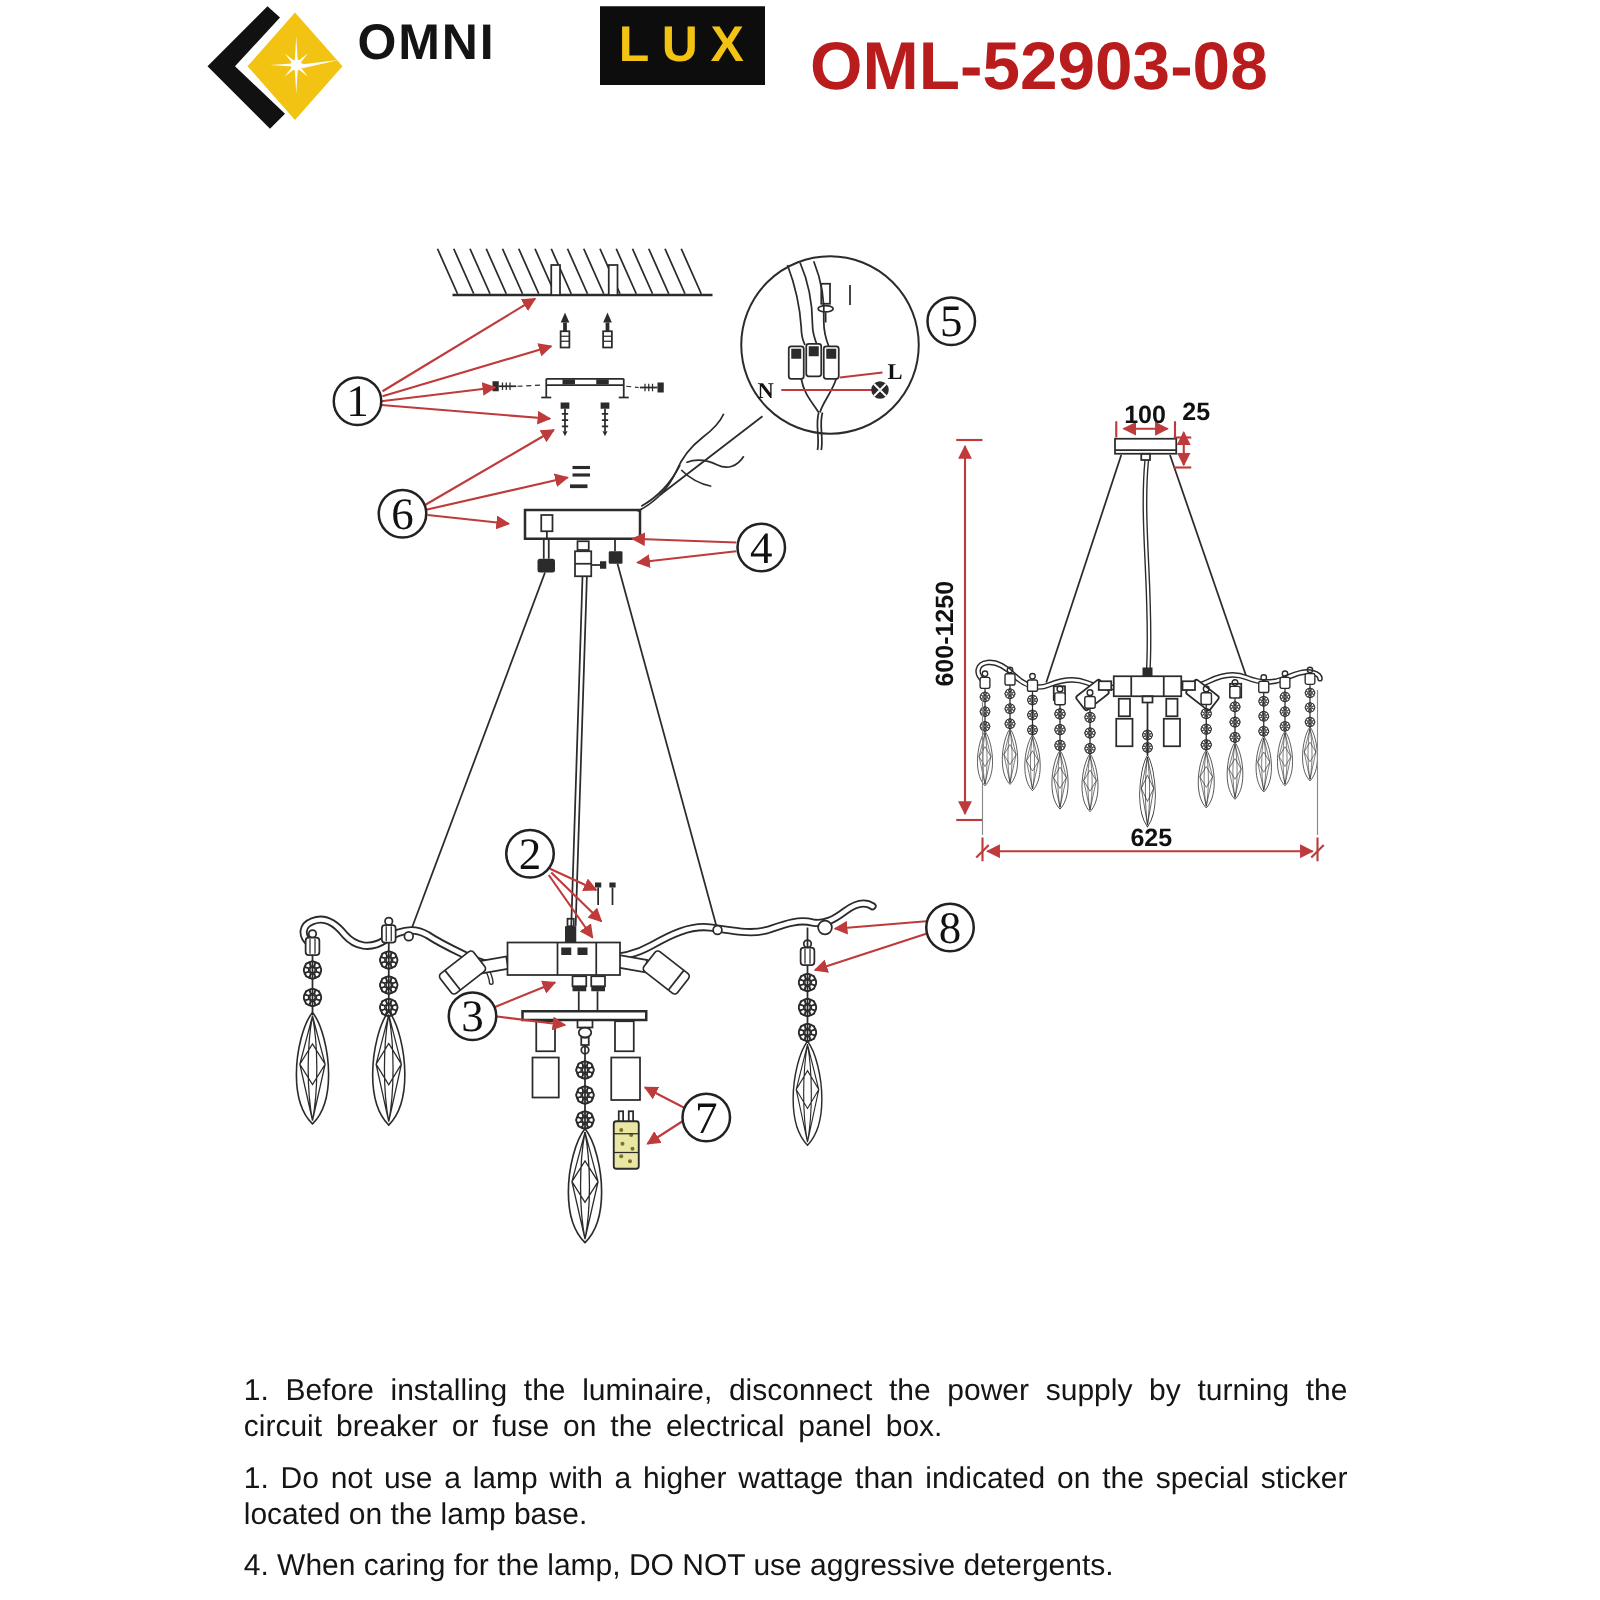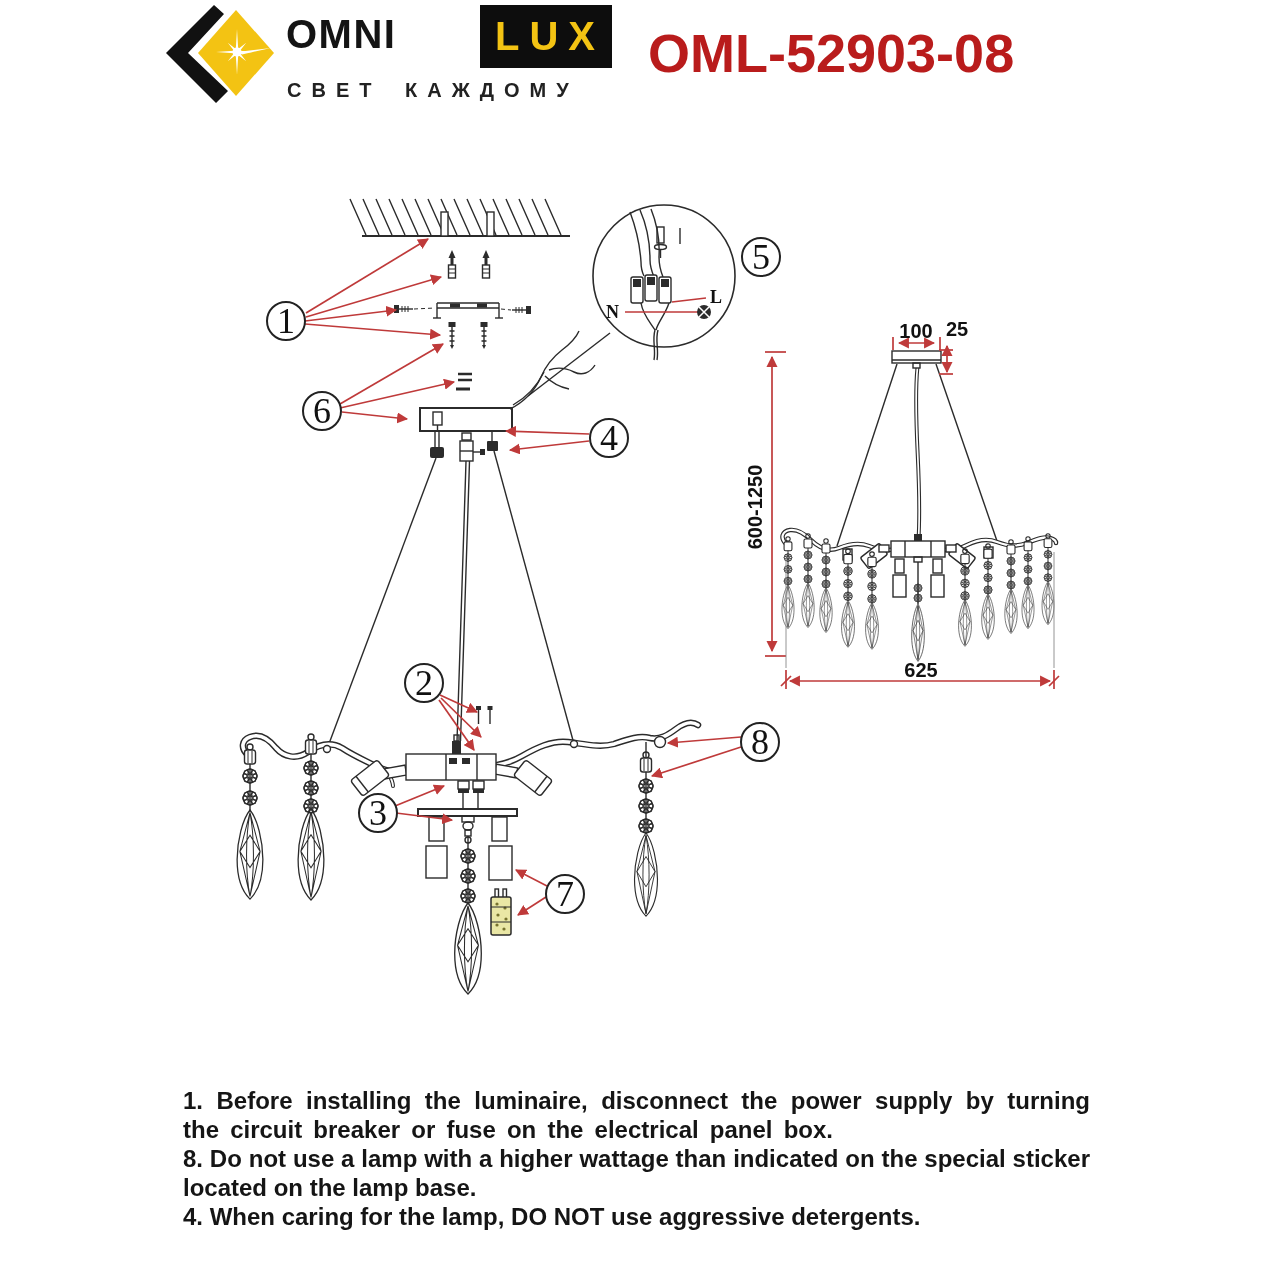--- a/index.html
+++ b/index.html
@@ -15,21 +15,21 @@
 .cc{fill:#fff;stroke:#222;stroke-width:2;}
 text.callout{font:36px "Liberation Serif",serif;fill:#111;text-anchor:middle;}
 text.dim{font:bold 20px "Liberation Sans",sans-serif;fill:#111;text-anchor:middle;}
 text.nl{font:bold 18px "Liberation Serif",serif;fill:#111;}
 .hdr{position:absolute;color:#141414;}
 #omni{left:286px;top:12px;font-size:40px;font-weight:bold;letter-spacing:1.5px;}
 #luxbox{left:448px;top:5px;width:132px;height:63px;background:#0d0d0d;color:#f3c313;font-size:40px;font-weight:bold;letter-spacing:10px;text-align:center;line-height:63px;padding-left:8px;box-sizing:border-box;margin-left:32px;}
 #tagline{left:287px;top:79px;font-size:20px;font-weight:bold;letter-spacing:10px;word-spacing:8px;color:#222;}
 #model{left:648px;top:22px;font-size:54px;font-weight:bold;letter-spacing:0px;color:#b91c1c;}
 #instructions{position:absolute;left:183px;top:1086px;width:907px;color:#151515;font-size:24px;line-height:29px;text-align:justify;}
-#instructions p{margin:0;font-weight:bold;}
+#instructions p{margin:12px;}
 #instructions p:first-child{word-spacing:4.5px;}
 </style>
 </head>
 <body>
 
 <div id="page">
 <svg id="dsvg" width="1280" height="1280" viewBox="0 0 1280 1280">
 <defs>
   <marker id="arw" viewBox="0 0 10 10" refX="9" refY="5" markerWidth="6.5" markerHeight="6.5" orient="auto-start-reverse">
     <path d="M0,0 L10,5 L0,10 z" fill="#bf3a3a"></path>
@@ -411,21 +411,20 @@
         </g>
   <g>
           <circle class="cc" cx="760" cy="742" r="19"></circle>
           <text class="callout" x="760" y="754">8</text>
         </g>
 </g>
 </svg>
 
 <div class="hdr" id="omni">OMNI</div>
 <div class="hdr" id="luxbox">LUX</div>
-<div class="hdr" id="tagline">СВЕТ КАЖДОМУ</div>
 <div class="hdr" id="model">OML-52903-08</div>
 
 <div id="instructions">
   <p>1. Before installing the luminaire, disconnect the power supply by turning the circuit breaker or fuse on the electrical panel box.</p>
-  <p>8. Do not use a lamp with a higher wattage than indicated on the special sticker located on the lamp base.</p>
+  <p>1. Do not use a lamp with a higher wattage than indicated on the special sticker located on the lamp base.</p>
   <p>4. When caring for the lamp, DO NOT use aggressive detergents.</p>
 </div>
 </div>
 
 </body></html>

